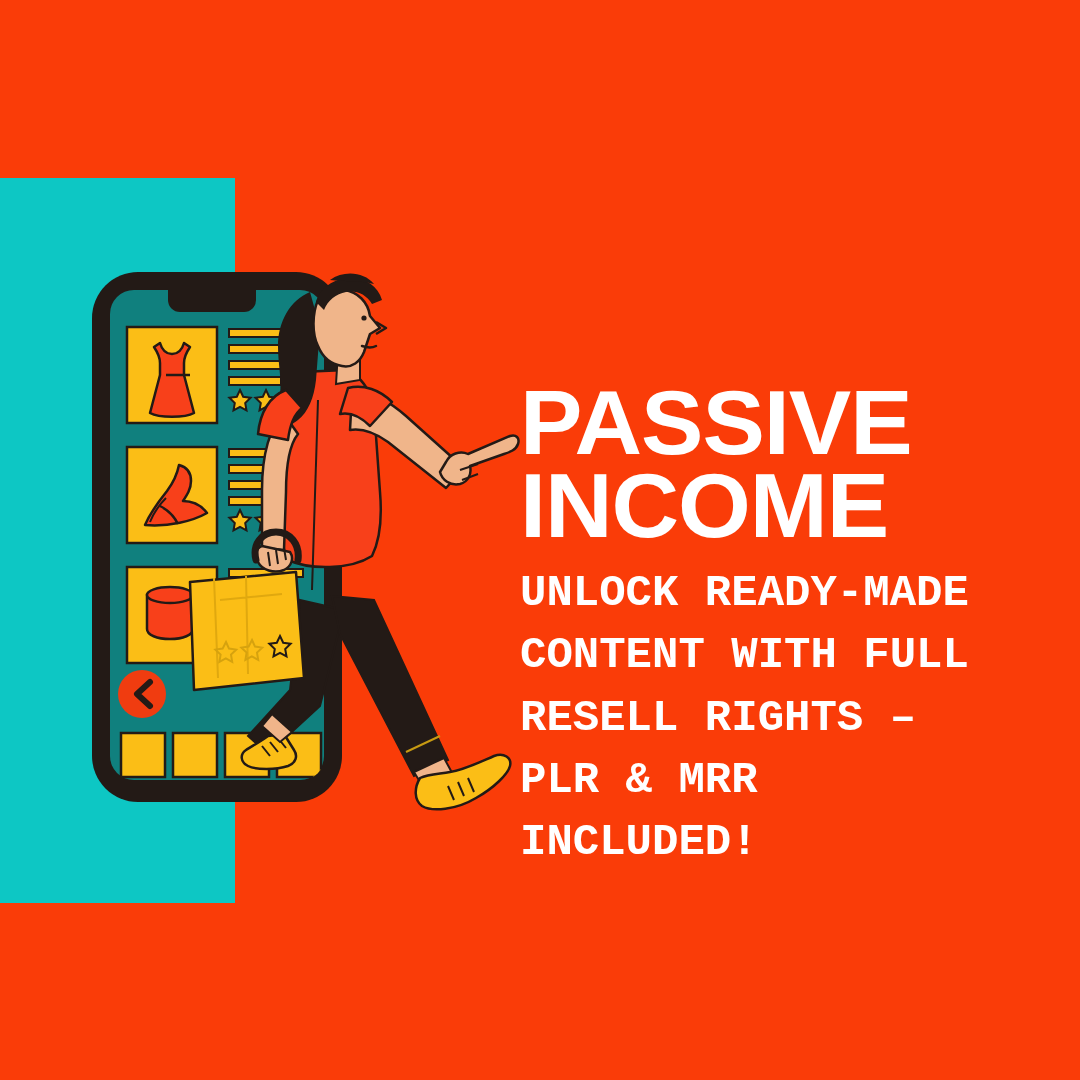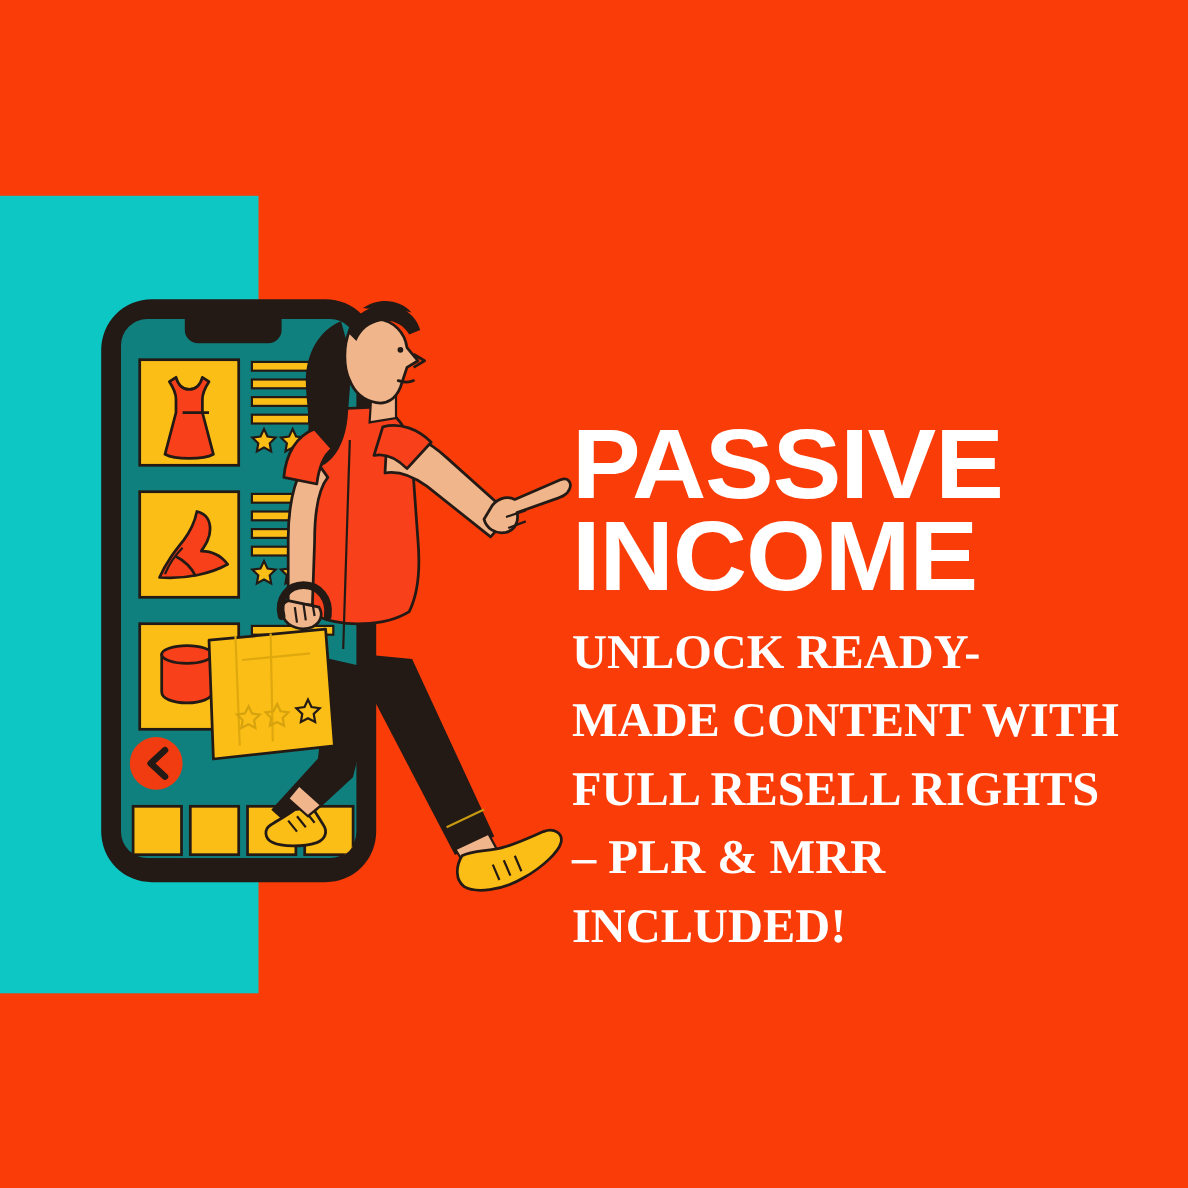--- a/index.html
+++ b/index.html
@@ -64,21 +64,21 @@
     transform-origin: left center;
     text-transform: uppercase;
   }
   .headline .hl-line {
     display: block;
     white-space: nowrap;
   }
   .subhead {
     margin: 14px 0 0 0;
     color: #FFFFFF;
-    font-family: Liberation Serif, serif;
+    font-family: Liberation Mono, monospace;
     font-weight: bold;
     font-size: 44px;
     line-height: 1.42;
     letter-spacing: 0px;
     text-transform: uppercase;
     max-width: 500px;
   }
 </style>
 </head>
 <body>

